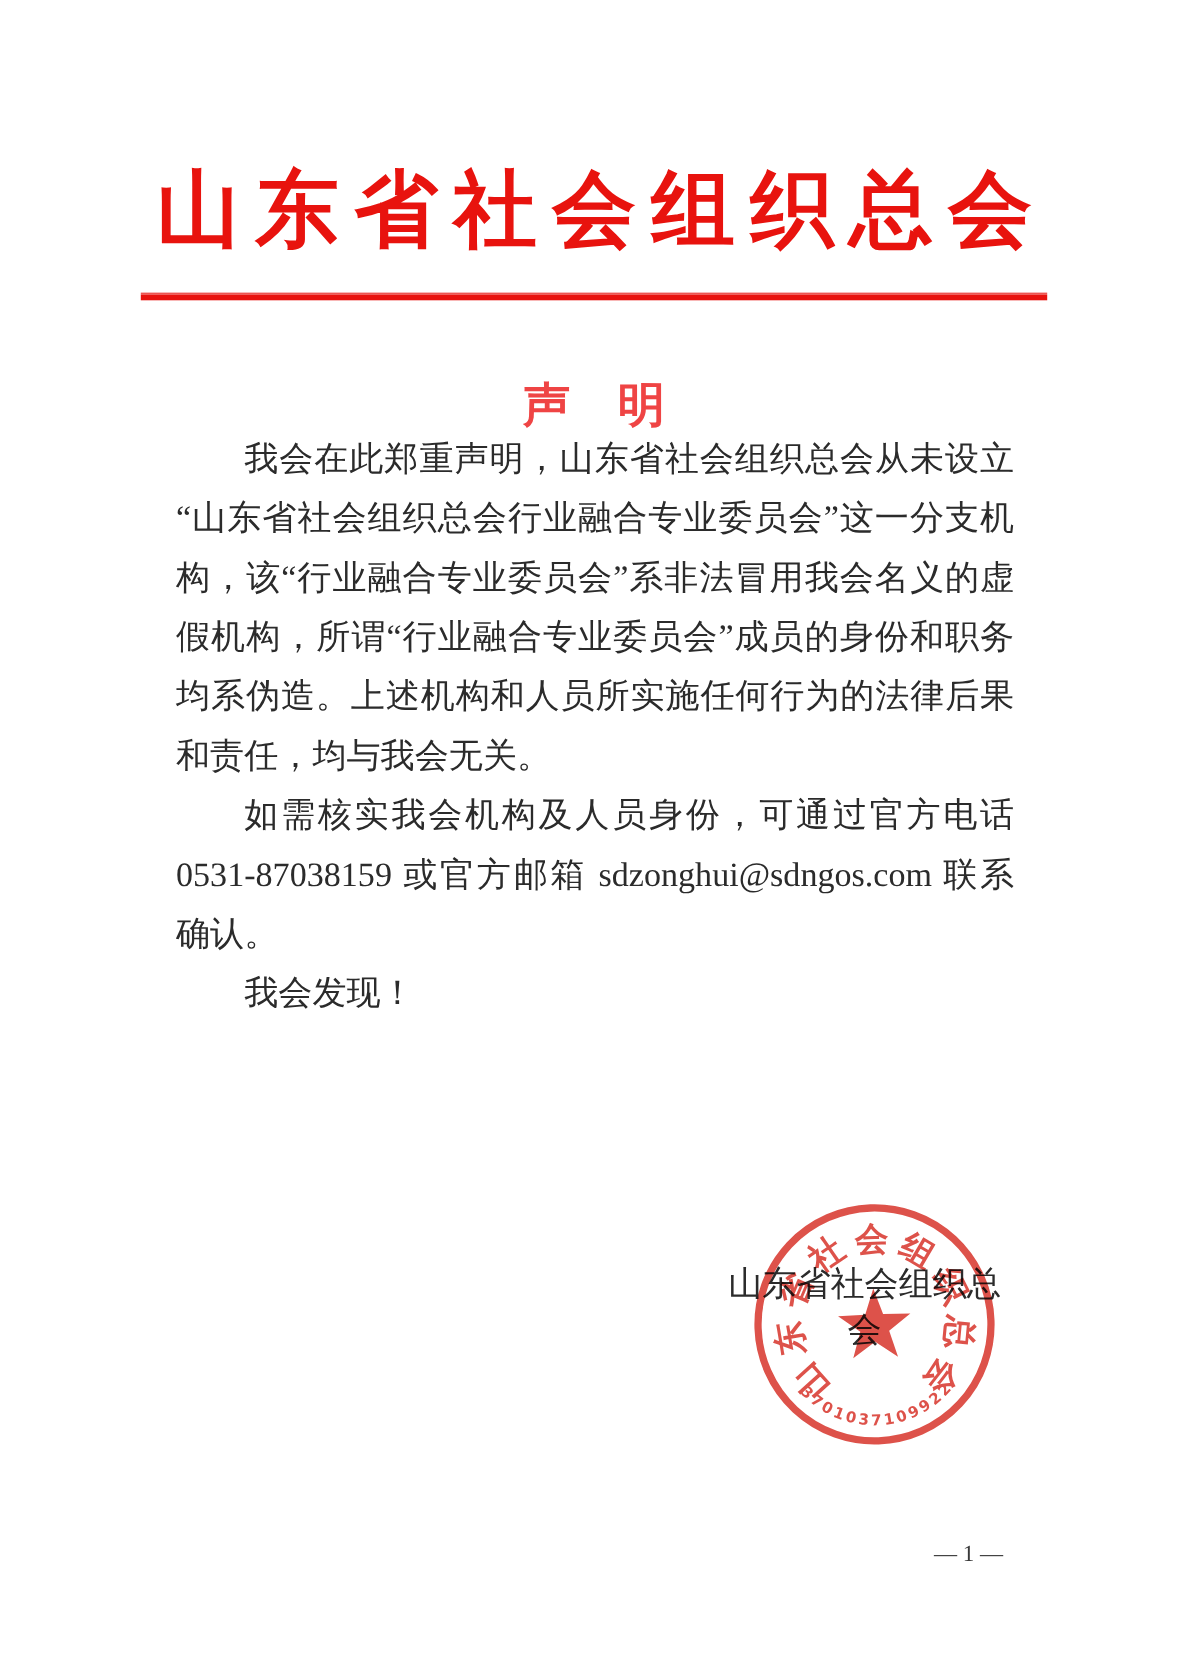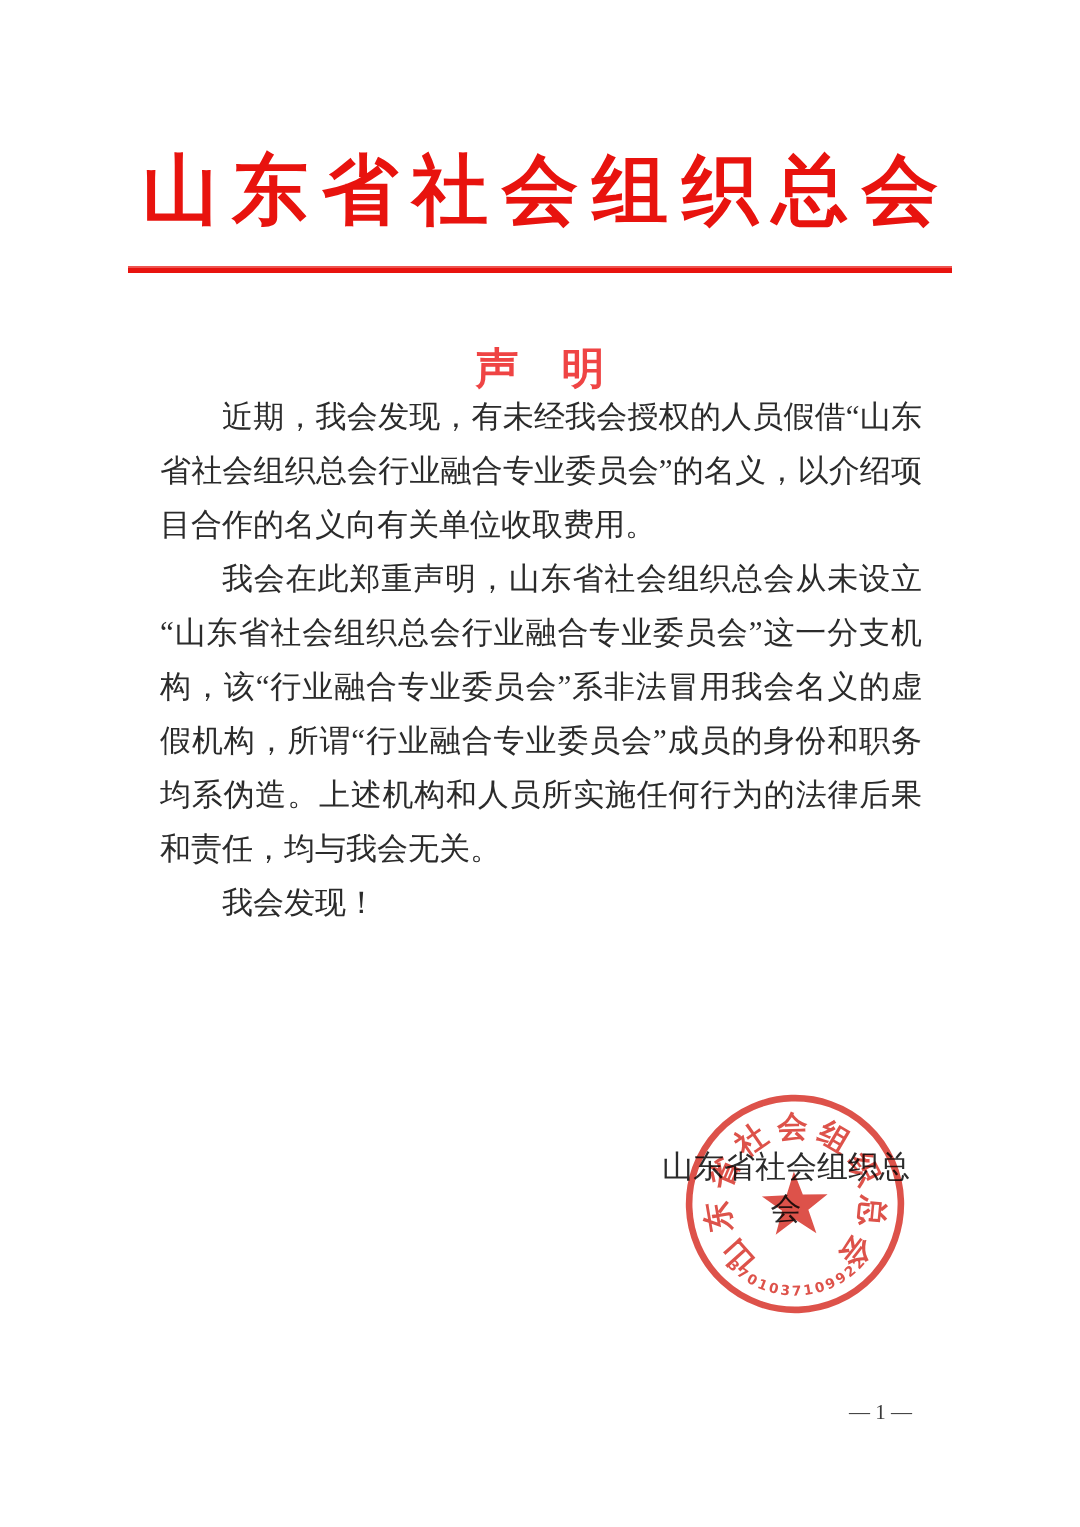--- a/index.html
+++ b/index.html
@@ -99,22 +99,22 @@
 
 <div class="page">
 
   <h1 class="letterhead">山东省社会组织总会</h1>
 
   <div class="rule"></div>
 
   <h2 class="doc-title">声　明</h2>
 
   <div class="body-text">
-    <p>近期，我会发现，有未经我会授权的人员假借“山东省社会组织总会行业融合专业委员会”的名义，以介绍项目合作的名义向有关单位收取费用。</p>
     <p>我会在此郑重声明，山东省社会组织总会从未设立“山东省社会组织总会行业融合专业委员会”这一分支机构，该“行业融合专业委员会”系非法冒用我会名义的虚假机构，所谓“行业融合专业委员会”成员的身份和职务均系伪造。上述机构和人员所实施任何行为的法律后果和责任，均与我会无关。</p>
+    <p>如需核实我会机构及人员身份，可通过官方电话 0531-87038159 或官方邮箱 sdzonghui@sdngos.com 联系确认。</p>
     <p>我会发现！</p>
   </div>
 
   <div class="signature">
     <div class="sig-org">山东省社会组织总会</div>
   </div>
 
   <svg class="seal" viewBox="0 0 220 220" aria-hidden="true">
     <defs>
       <path id="serialArc" d="M 34.5 159 A 90 90 0 0 0 185.5 159"></path>

